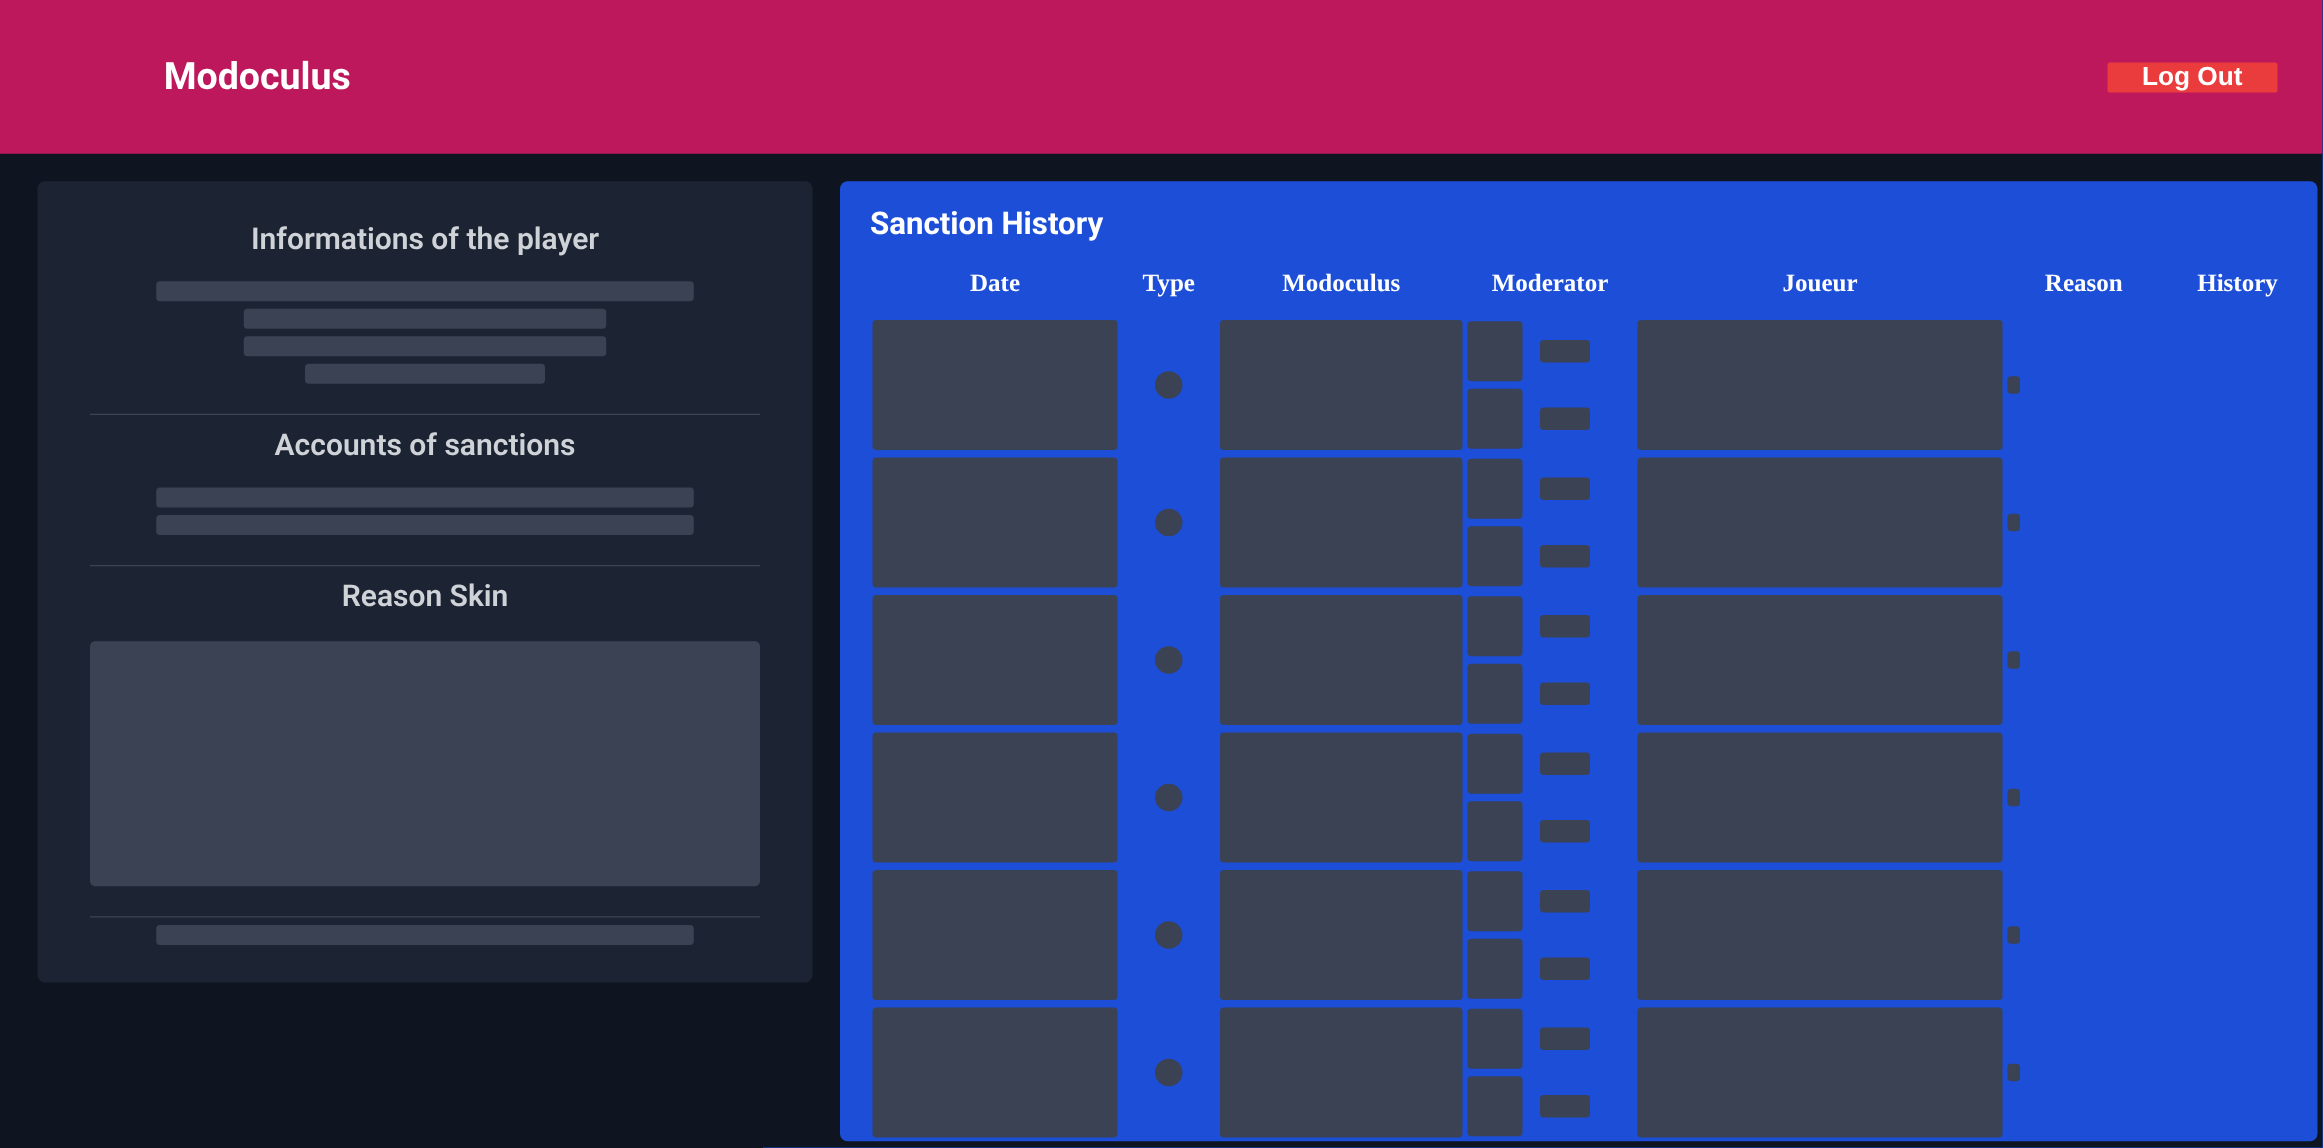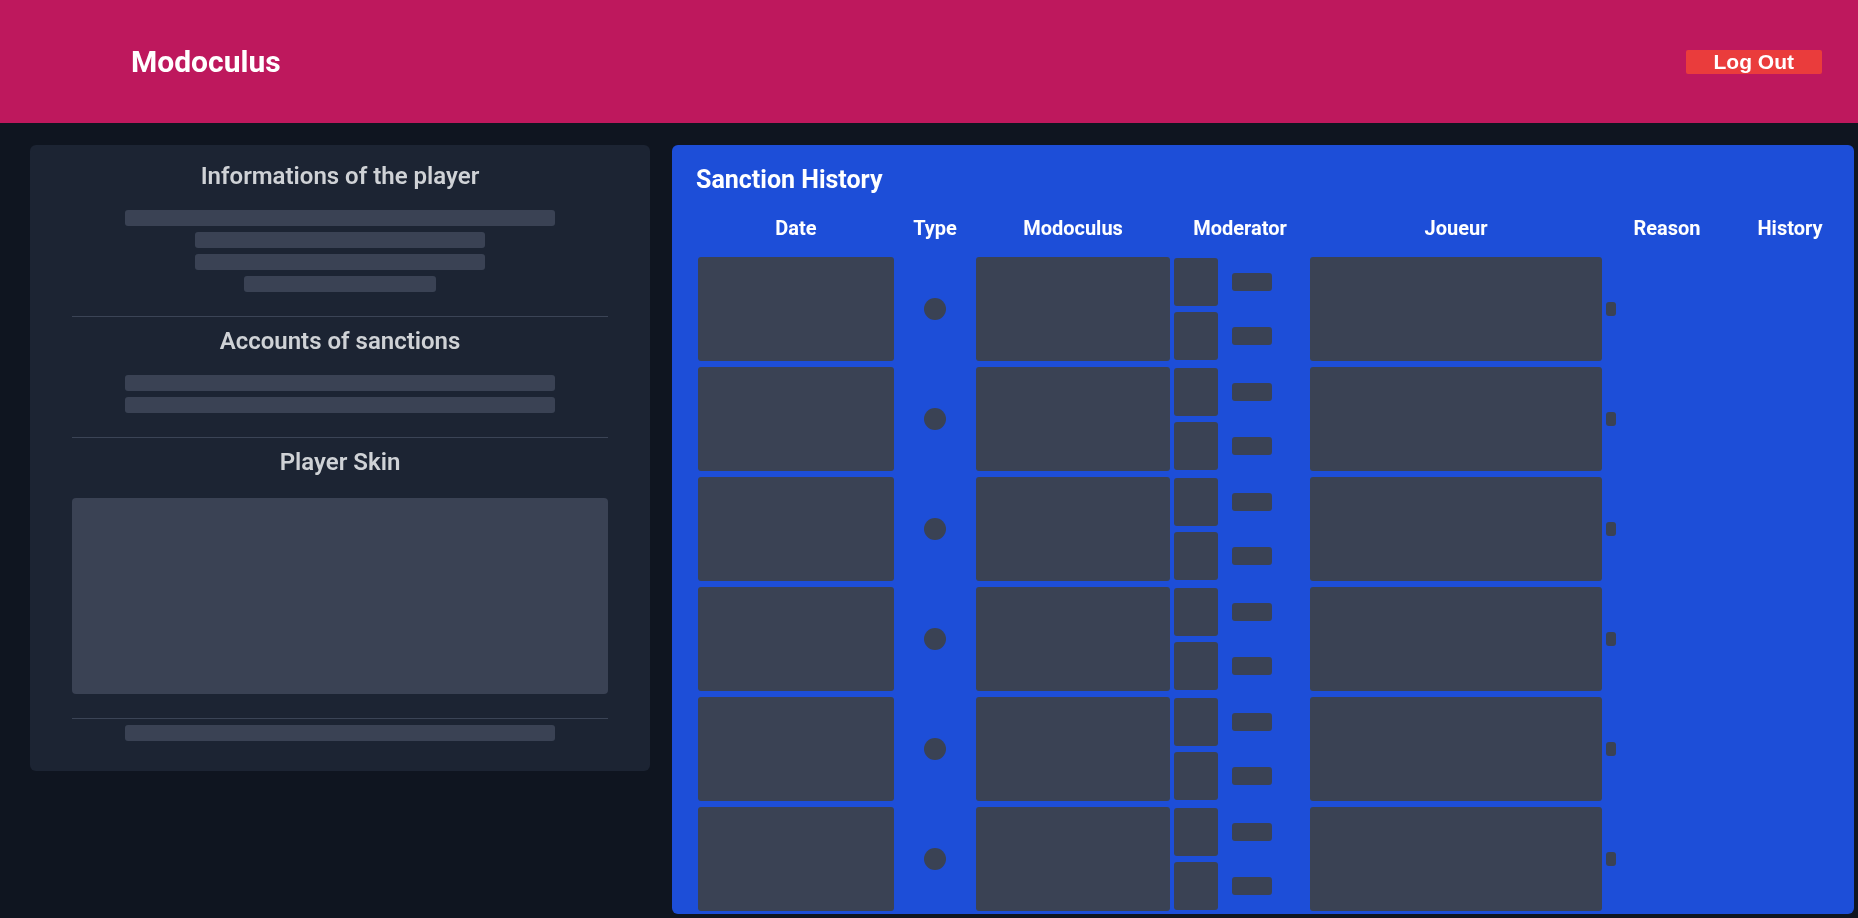--- a/index.html
+++ b/index.html
@@ -44,21 +44,21 @@
       gap: 22px;
       padding: 22px 30px;
     }
     .sidebar {
       width: 620px;
       flex-shrink: 0;
     }
     .card {
       background: #1c2433;
       border-radius: 6px;
-      padding: 7px 42px 24px;
+      padding: 22px 42px 24px;
     }
     .section-title {
       font-size: 24px;
       font-weight: 600;
       color: #cfd2d6;
       text-align: center;
       padding: 10px 0 14px;
     }
     .skel-line {
       background: #3a4254;
@@ -92,20 +92,21 @@
     .main-title {
       font-size: 25px;
       font-weight: 700;
       color: #fff;
       margin-bottom: 22px;
     }
     table {
       width: 100%;
       border-collapse: collapse;
       table-layout: fixed;
+      font-family: Liberation Serif, serif;
     }
     thead th {
       font-size: 20px;
       font-weight: 700;
       text-align: center;
       padding: 0 4px 14px;
       color: #fff;
     }
     .col-date { width: 200px; }
     .col-type { width: 78px; }
@@ -187,21 +188,21 @@
       <div class="skel-line" style="width:290px;"></div>
       <div class="skel-line" style="width:290px;"></div>
       <div class="skel-line" style="width:192px;"></div>
       <div class="divider"></div>
 
       <div class="section-title">Accounts of sanctions</div>
       <div class="skel-line" style="width:430px;"></div>
       <div class="skel-line" style="width:430px;"></div>
       <div class="divider"></div>
 
-      <div class="section-title">Player Skin</div>
+      <div class="section-title">Reason Skin</div>
       <div class="skin-placeholder"></div>
       <div class="divider"></div>
 
       <div class="skel-line" style="width:430px;"></div>
 
     </div>
   </div>
 
   <div class="main">
     <div class="main-title">Sanction History</div>

